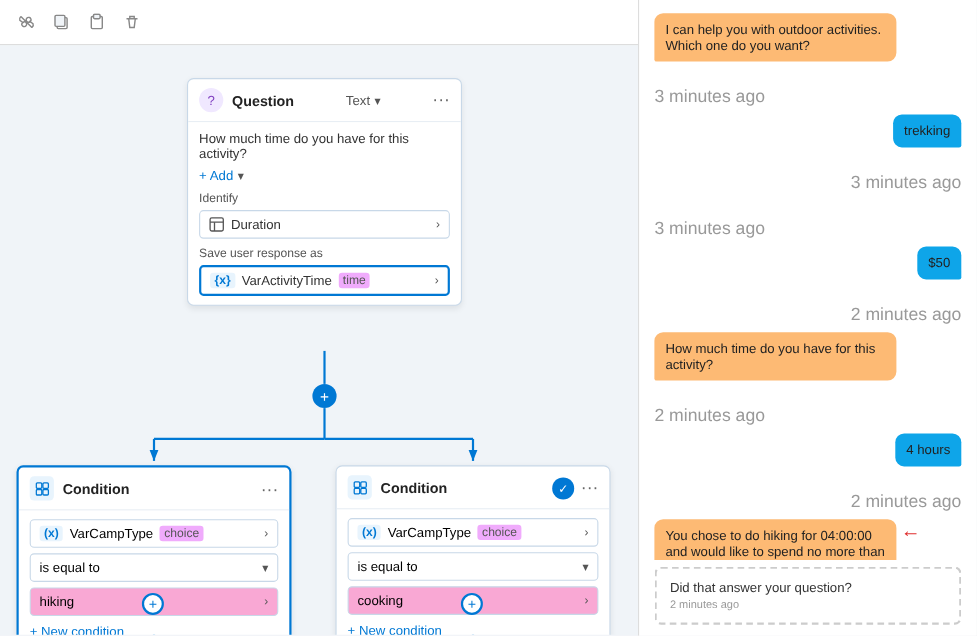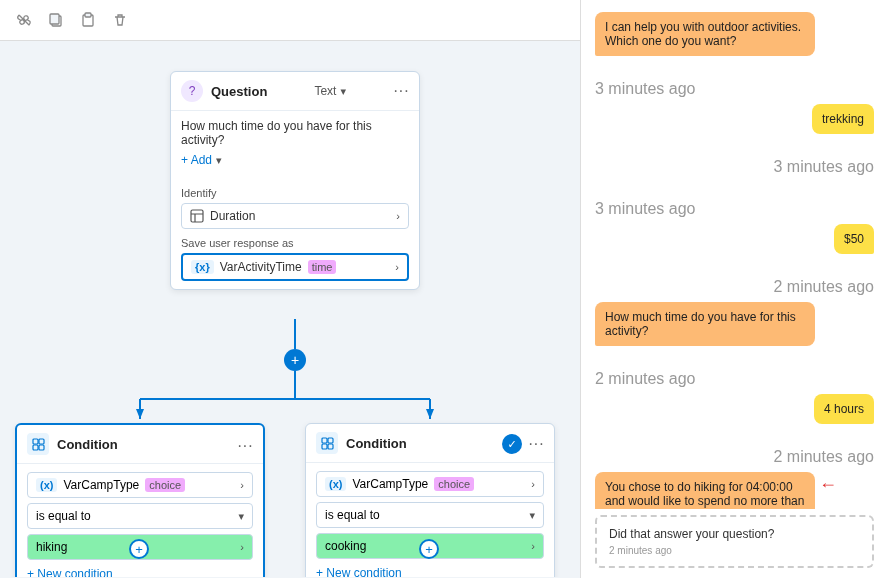--- a/index.html
+++ b/index.html
@@ -104,21 +104,21 @@
       color: #333;
       margin-bottom: 6px;
     }
     .add-btn {
       display: flex;
       align-items: center;
       gap: 4px;
       font-size: 12px;
       color: #0078d4;
       cursor: pointer;
-      margin-bottom: 20px;
+      margin-bottom: 8px;
     }
     .identify-label {
       font-size: 11px;
       color: #555;
       margin-bottom: 4px;
     }
     .identify-row {
       display: flex;
       align-items: center;
       border: 1px solid #c8d8e8;
@@ -278,21 +278,21 @@
       justify-content: space-between;
       margin-bottom: 5px;
       font-size: 12px;
     }
     .value-row {
       display: flex;
       align-items: center;
       border: 1px solid #c8d8e8;
       border-radius: 4px;
       padding: 5px 8px;
-      background: #86efac;
+      background: #f9a8d4;
       justify-content: space-between;
       margin-bottom: 5px;
       font-size: 12px;
     }
     .new-cond-btn {
       display: flex;
       align-items: center;
       gap: 4px;
       font-size: 12px;
       color: #0078d4;
@@ -343,21 +343,21 @@
       max-width: 220px;
       background: #fdba74;
       border-radius: 8px 8px 8px 2px;
       padding: 8px 10px;
       font-size: 12px;
       color: #222;
       align-self: flex-start;
     }
     .msg-user {
       max-width: 180px;
-      background: #fde047;
+      background: #0ea5e9;
       border-radius: 8px 8px 2px 8px;
       padding: 8px 10px;
       font-size: 12px;
       color: #222;
       align-self: flex-end;
     }
     .msg-time {
       font-size: 16px;
       color: #999;
       margin-top: 18px;

